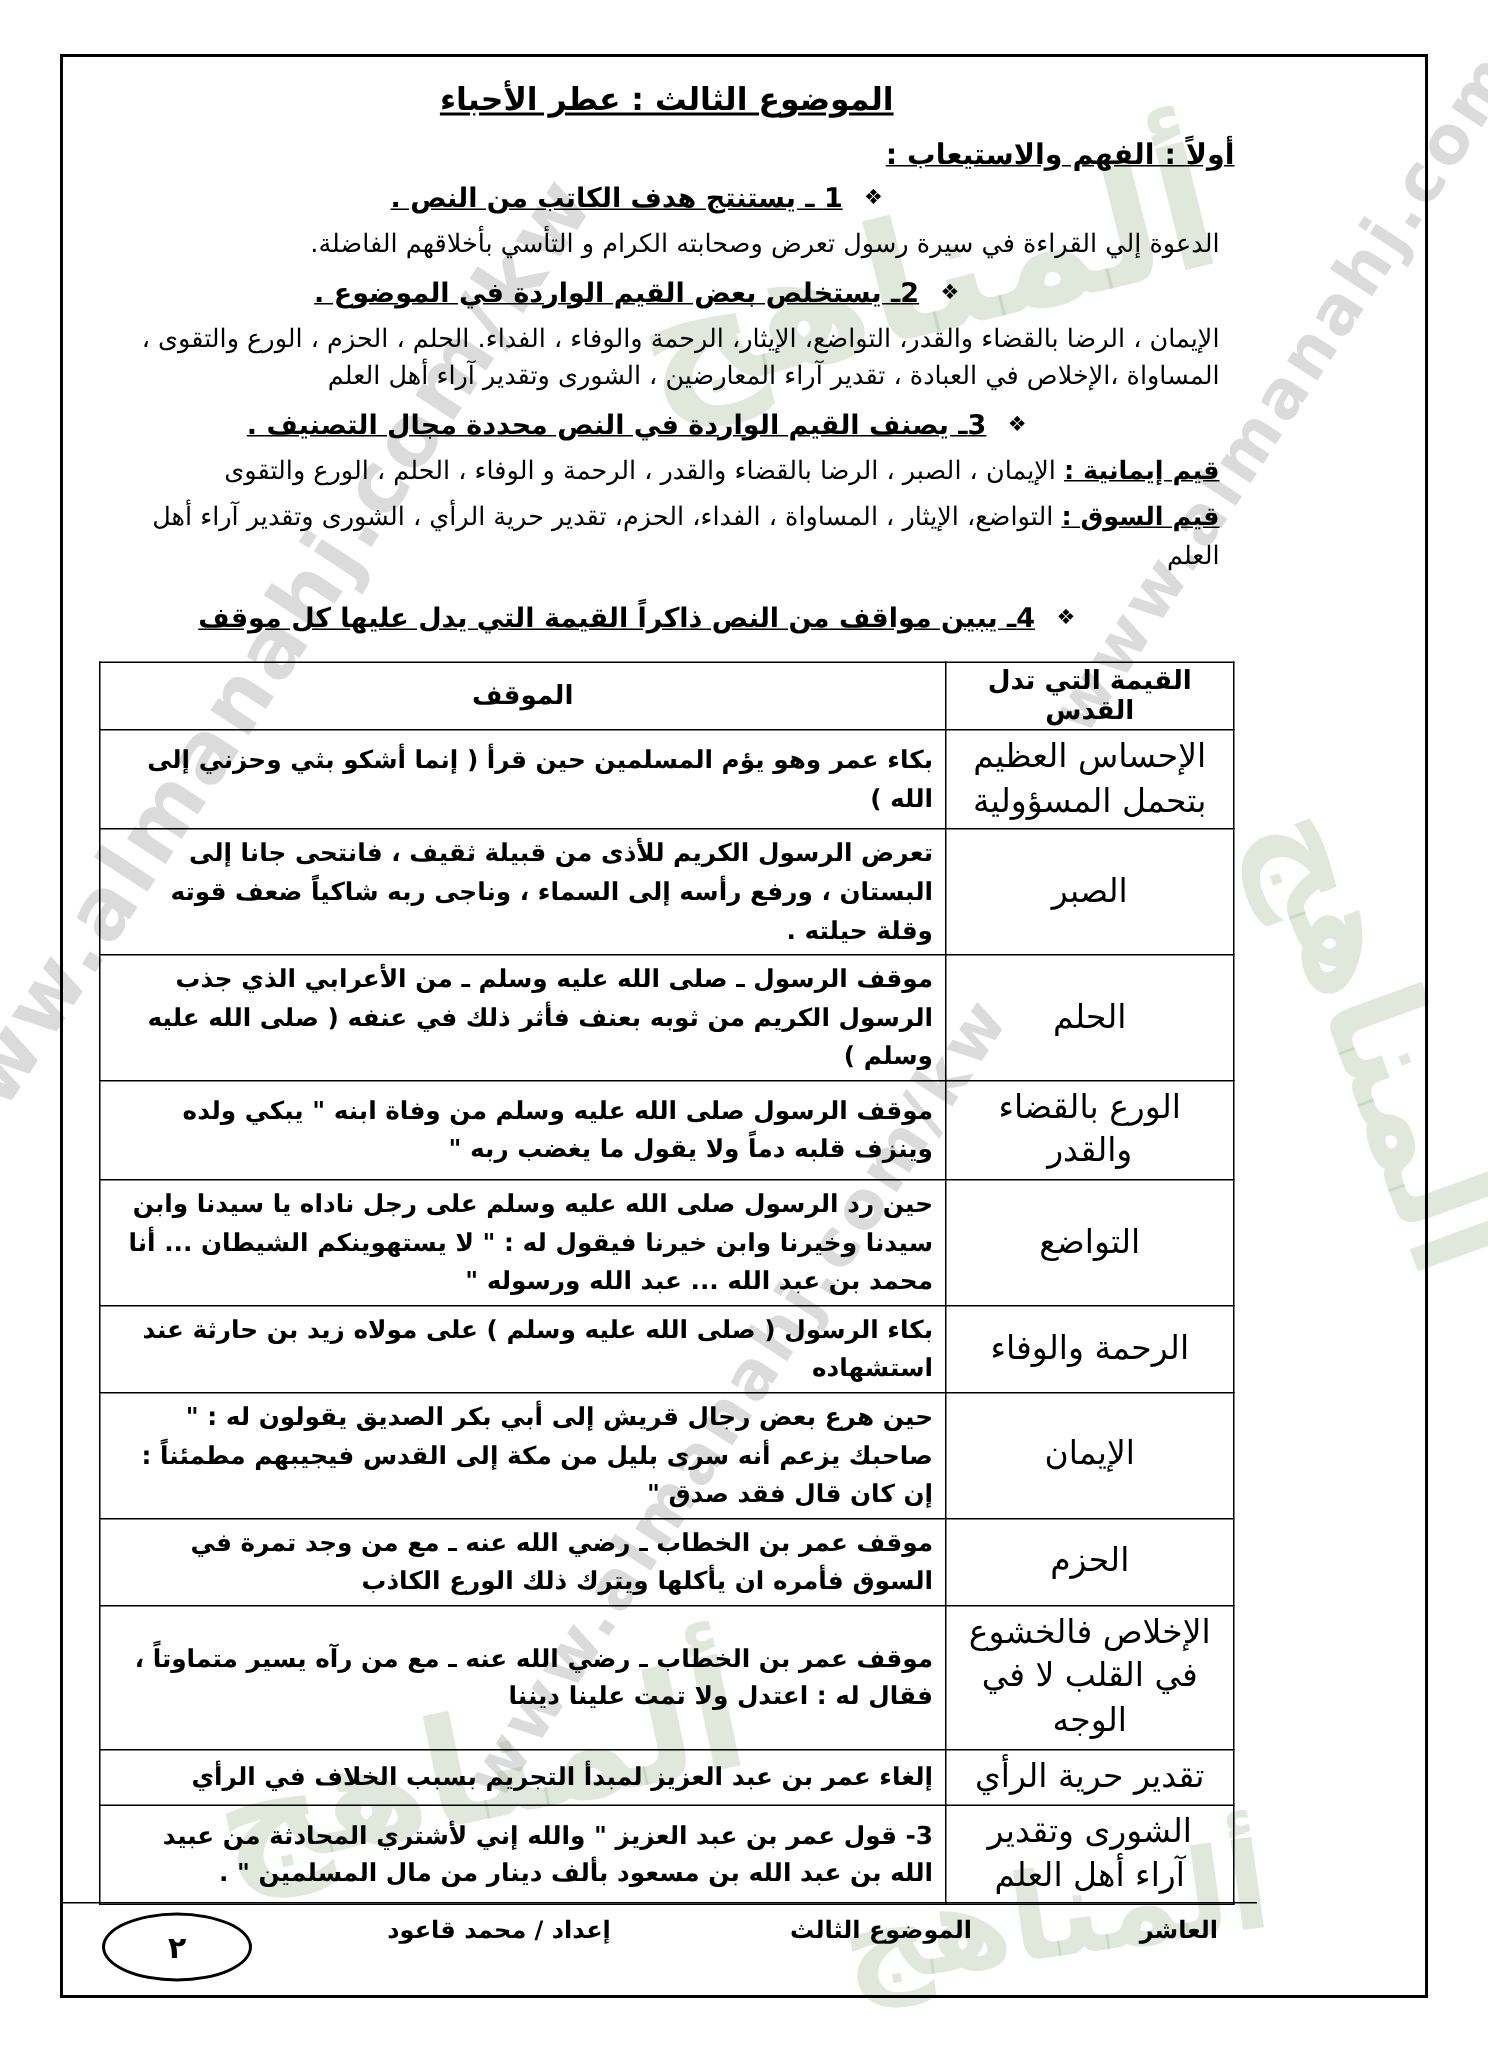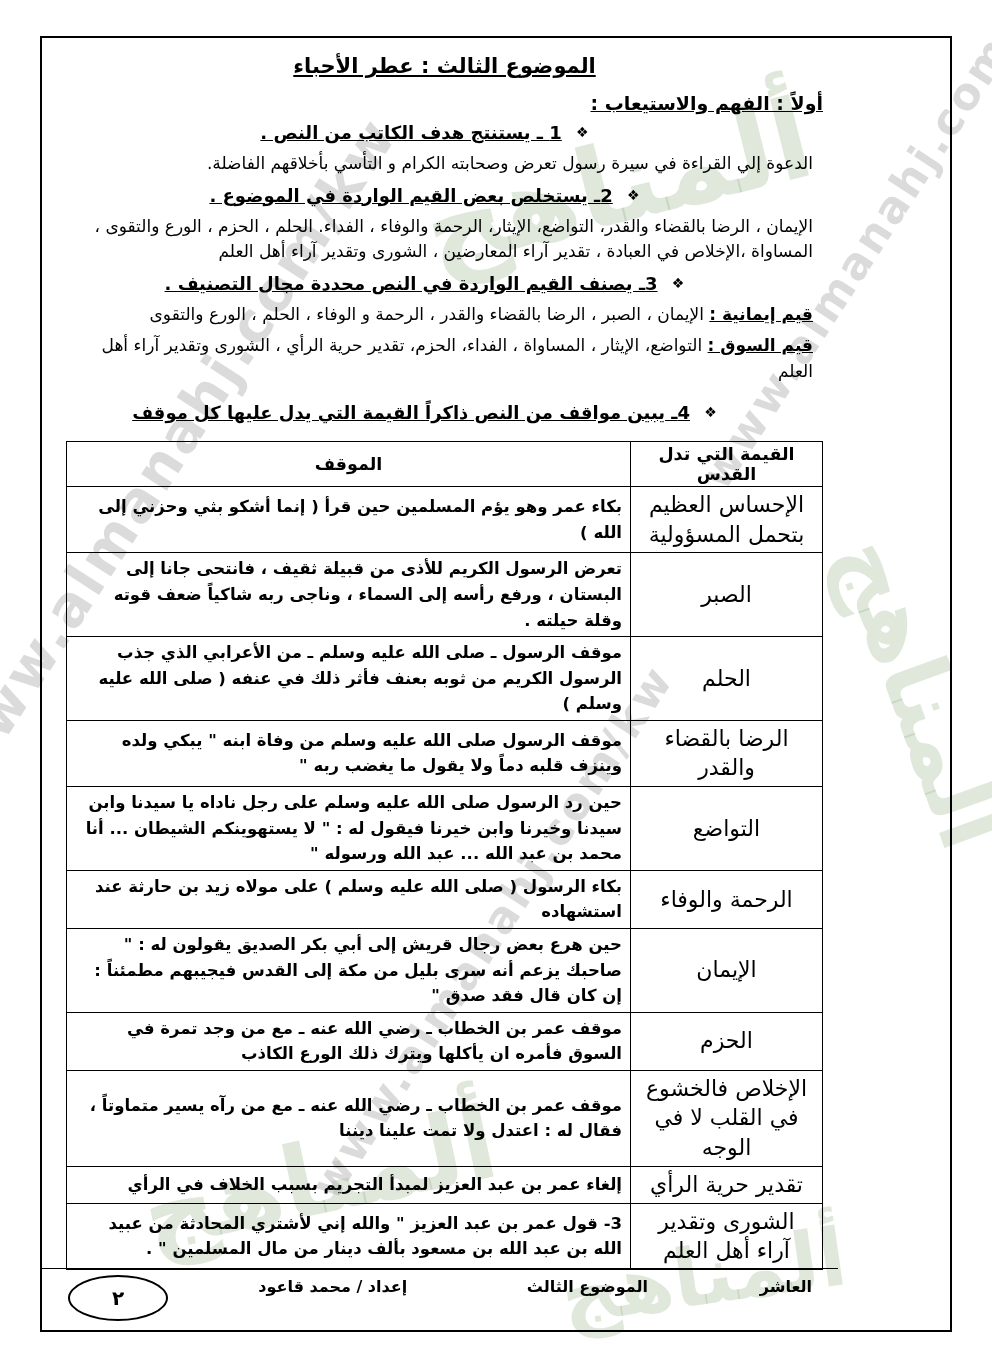--- a/index.html
+++ b/index.html
@@ -144,21 +144,21 @@
       </tr>
       <tr>
         <td class="value">الصبر</td>
         <td class="situation">تعرض الرسول الكريم للأذى من قبيلة ثقيف ، فانتحى جانا إلى البستان ، ورفع رأسه إلى السماء ، وناجى ربه شاكياً ضعف قوته وقلة حيلته .</td>
       </tr>
       <tr>
         <td class="value">الحلم</td>
         <td class="situation">موقف الرسول ـ صلى الله عليه وسلم ـ من الأعرابي الذي جذب الرسول الكريم من ثوبه بعنف فأثر ذلك في عنفه ( صلى الله عليه وسلم )</td>
       </tr>
       <tr>
-        <td class="value">الرضا بالقضاء والقدر</td>
+        <td class="value">الورع بالقضاء والقدر</td>
         <td class="situation">موقف الرسول صلى الله عليه وسلم من وفاة ابنه  " يبكي ولده وينزف قلبه دماً ولا يقول ما يغضب ربه "</td>
       </tr>
       <tr>
         <td class="value">التواضع</td>
         <td class="situation">حين رد الرسول صلى الله عليه وسلم على رجل ناداه يا سيدنا وابن سيدنا وخيرنا وابن خيرنا فيقول له : " لا يستهوينكم الشيطان ... أنا محمد بن عبد الله ... عبد الله ورسوله "</td>
       </tr>
       <tr>
         <td class="value">الرحمة والوفاء</td>
         <td class="situation">بكاء الرسول ( صلى الله عليه وسلم ) على مولاه زيد بن حارثة عند استشهاده</td>
       </tr>

